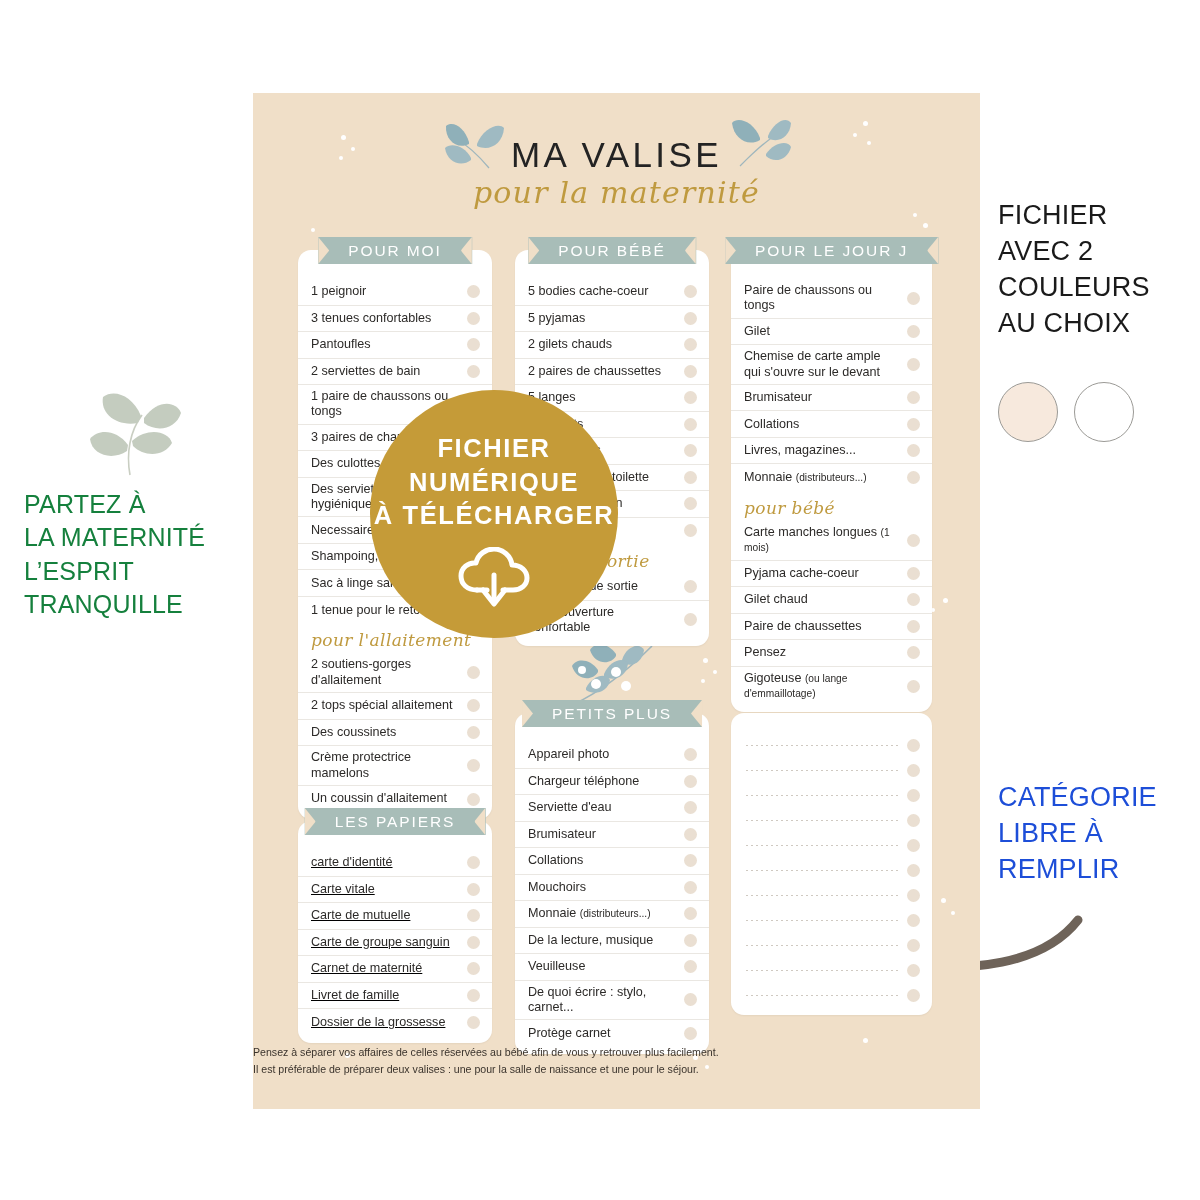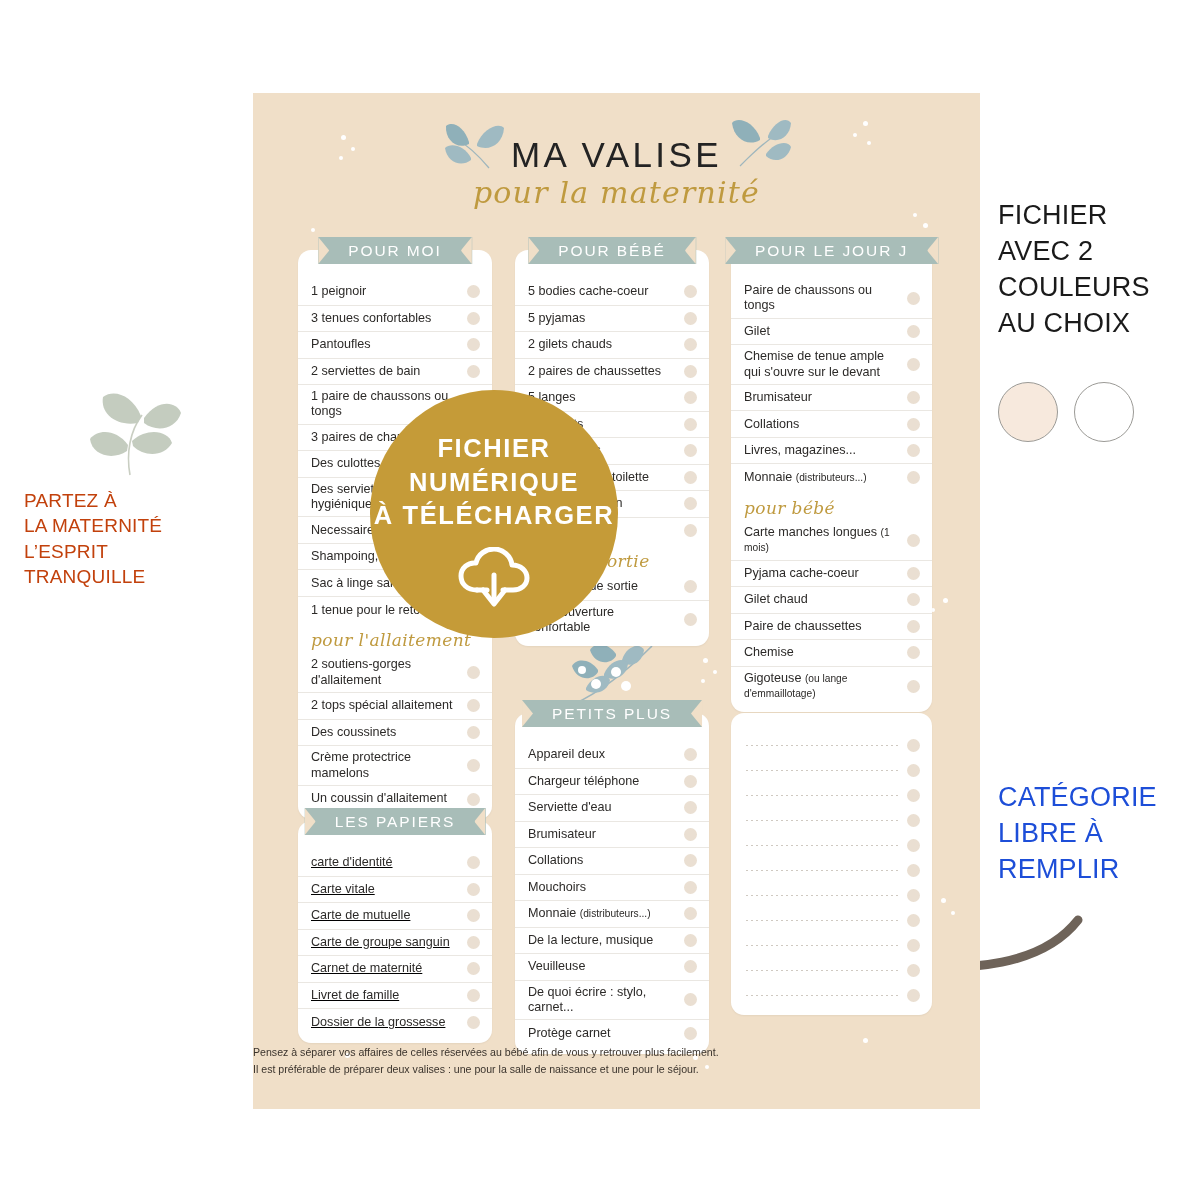--- a/index.html
+++ b/index.html
@@ -7,21 +7,21 @@
     width: 1200px; height: 1200px;
     background: #ffffff;
     font-family: "Liberation Sans", sans-serif;
     overflow: hidden;
   }
   #stage { position: relative; width: 1200px; height: 1200px; }
 
   
   .ann-left {
     position: absolute; left: 24px; top: 488px; width: 230px;
-    font-size: 19px; line-height: 1.33; color: #c2410c;
+    font-size: 25px; line-height: 1.33; color: #15803d;
     letter-spacing: .2px;
   }
   .ann-left-leaf { position: absolute; left: 78px; top: 383px; width: 105px; height: 95px; }
 
   .ann-right-top {
     position: absolute; left: 998px; top: 198px; width: 200px;
     font-size: 27px; line-height: 1.33; color: #1a1a1a; letter-spacing: .2px;
   }
   .swatches { position: absolute; left: 998px; top: 382px; display: flex; gap: 16px; }
   .swatch { width: 60px; height: 60px; border-radius: 50%; border: 1.6px solid #9b9a96; }
@@ -364,21 +364,21 @@
       <div class="list">
         <div class="row">
             <span class="txt">Paire de chaussons ou tongs</span>
             <span class="bullet"></span>
           </div>
         <div class="row">
             <span class="txt">Gilet</span>
             <span class="bullet"></span>
           </div>
         <div class="row">
-            <span class="txt" style="white-space:pre-line">Chemise de tenue ample
+            <span class="txt" style="white-space:pre-line">Chemise de carte ample
 qui s'ouvre sur le devant</span>
             <span class="bullet"></span>
           </div>
         <div class="row">
             <span class="txt">Brumisateur</span>
             <span class="bullet"></span>
           </div>
         <div class="row">
             <span class="txt">Collations</span>
             <span class="bullet"></span>
@@ -402,21 +402,21 @@
           </div>
         <div class="row">
             <span class="txt">Gilet chaud</span>
             <span class="bullet"></span>
           </div>
         <div class="row">
             <span class="txt">Paire de chaussettes</span>
             <span class="bullet"></span>
           </div>
         <div class="row">
-            <span class="txt">Chemise</span>
+            <span class="txt">Pensez</span>
             <span class="bullet"></span>
           </div>
         <div class="row">
             <span class="txt"><span>Gigoteuse </span><span class="small">(ou lange d'emmaillotage)</span></span>
             <span class="bullet"></span>
           </div>
       </div>
     </div>
 
     <div class="card" style="left:45px; top:728px; width:194px;text-decoration:underline;">
@@ -454,21 +454,21 @@
           </div>
       </div>
     </div>
 
     <div class="card" style="left:262px; top:620px; width:194px;">
       <div class="banner-wrap">
         <div class="ribbon">PETITS PLUS</div>
       </div>
       <div class="list">
         <div class="row">
-            <span class="txt">Appareil deux</span>
+            <span class="txt">Appareil photo</span>
             <span class="bullet"></span>
           </div>
         <div class="row">
             <span class="txt">Chargeur téléphone</span>
             <span class="bullet"></span>
           </div>
         <div class="row">
             <span class="txt">Serviette d'eau</span>
             <span class="bullet"></span>
           </div>

